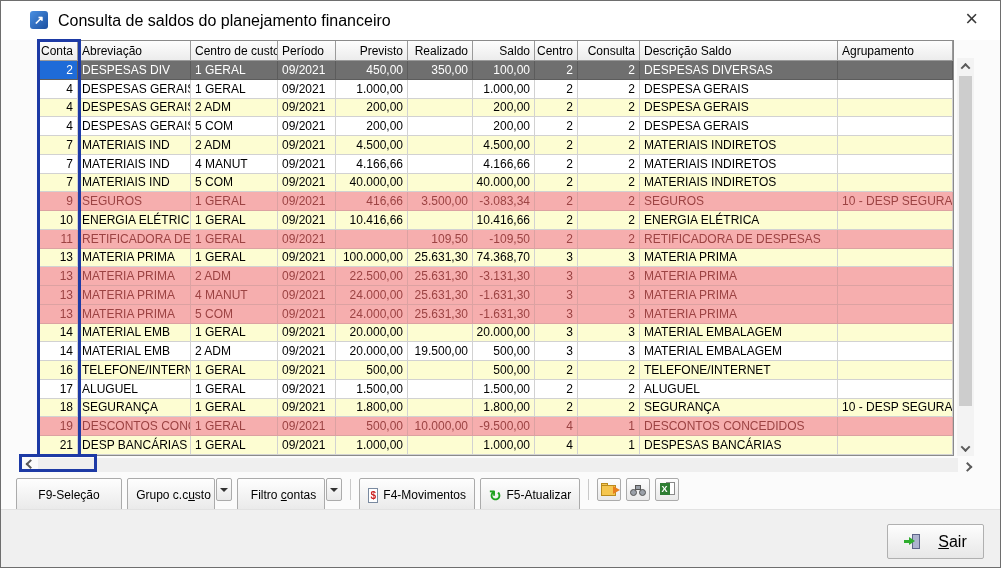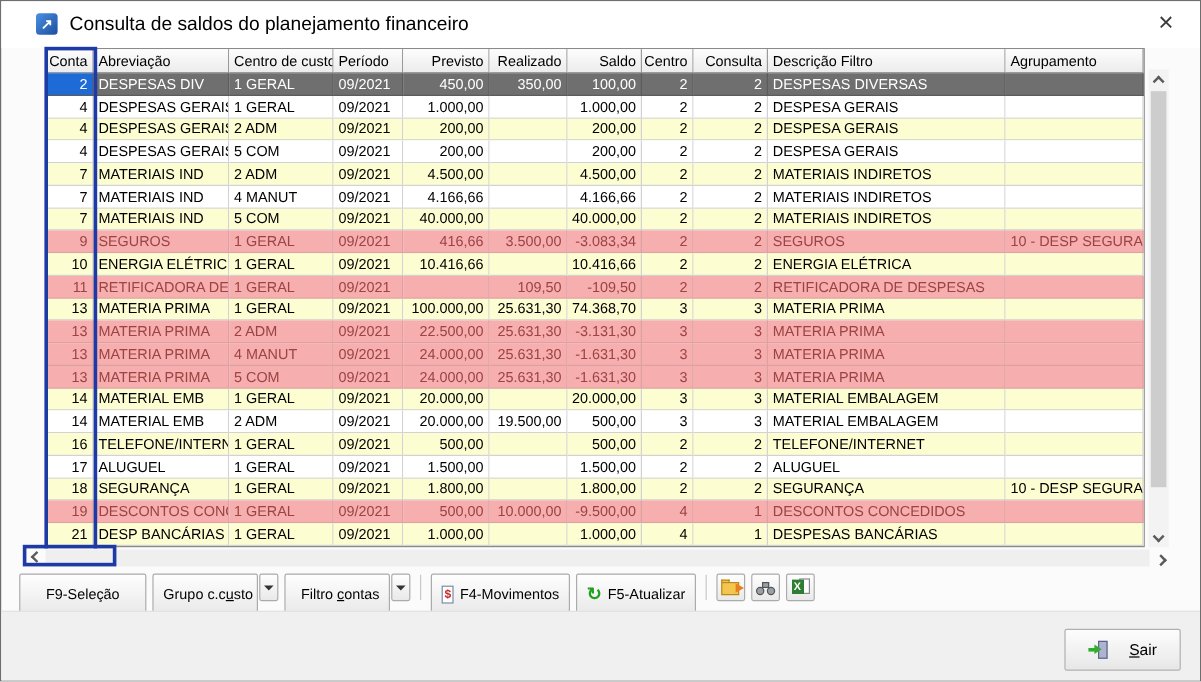--- a/index.html
+++ b/index.html
@@ -99,21 +99,21 @@
   .icon-excel { position:relative; width:15px; height:15px; }
   .icon-excel .page { position:absolute; right:0; top:0; width:9px; height:13px; background:#fff; border:1px solid #8a8a8a; }
   .icon-excel .xbox { position:absolute; left:0; top:1px; width:10px; height:12px; background:#2e7d32; color:#fff;
     font-size:9px; font-weight:bold; display:flex; align-items:center; justify-content:center; }
 
   
   .footer { position:absolute; left:0; top:508px; width:100%; height:60px; background:#f0f0f0; border-top:1px solid #e2e2e2; }
   .sair-btn {
     position:absolute; right:16px; top:14px; width:97px; height:35px;
     background:linear-gradient(#fdfdfd,#e7e7e7); border:1px solid #b0b0b0; border-radius:2px;
-    display:flex; align-items:center; justify-content:center; gap:18px; font-size:13px; cursor:pointer;
+    display:flex; align-items:center; justify-content:center; gap:18px; font-size:16px; cursor:pointer;
   }
   .icon-door { position:relative; width:16px; height:15px; }
   .icon-door .door { position:absolute; right:0; top:0; width:8px; height:15px; background:#aeb4cf; border:1px solid #5d6488; }
   .icon-door .stem { position:absolute; left:0; top:6px; width:6px; height:3px; background:#2fae2f; }
   .icon-door .head { position:absolute; left:5px; top:3px; width:0; height:0; border-top:4.5px solid transparent; border-bottom:4.5px solid transparent; border-left:6px solid #2fae2f; }
 </style>
 </head>
 <body>
 
 <div class="window">
@@ -130,21 +130,21 @@
     <div class="thead">
       <div class="hcell c0 ar">Conta</div>
       <div class="hcell c1">Abreviação</div>
       <div class="hcell c2">Centro de custo</div>
       <div class="hcell c3">Período</div>
       <div class="hcell c4 ar">Previsto</div>
       <div class="hcell c5 ar">Realizado</div>
       <div class="hcell c6 ar">Saldo</div>
       <div class="hcell c7 ar">Centro</div>
       <div class="hcell c8 ar">Consulta</div>
-      <div class="hcell c9">Descrição Filtro</div>
+      <div class="hcell c9">Descrição Saldo</div>
       <div class="hcell c10">Agrupamento</div>
     </div>
     <div class="tbody">
         <div class="trow selected">
           <div class="tcell c0 ar sel-cell">2</div>
           <div class="tcell c1">DESPESAS DIV</div>
           <div class="tcell c2">1 GERAL</div>
           <div class="tcell c3">09/2021</div>
           <div class="tcell c4 ar">450,00</div>
           <div class="tcell c5 ar">350,00</div>

